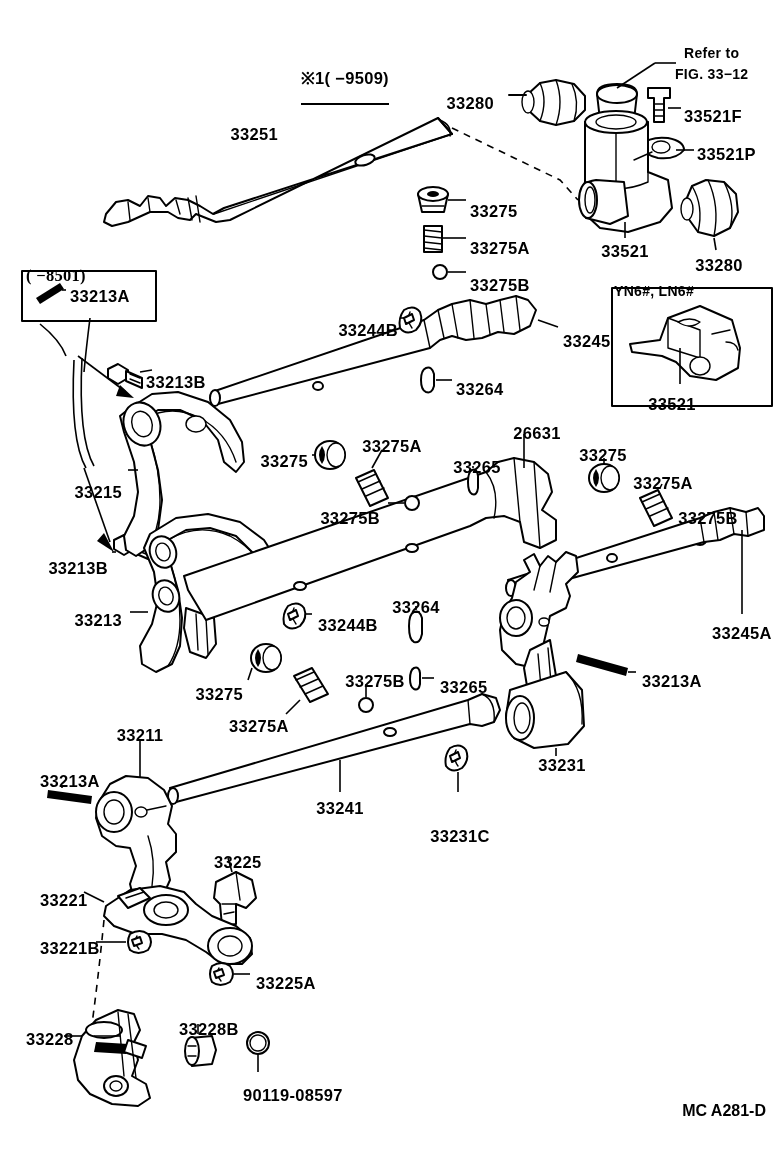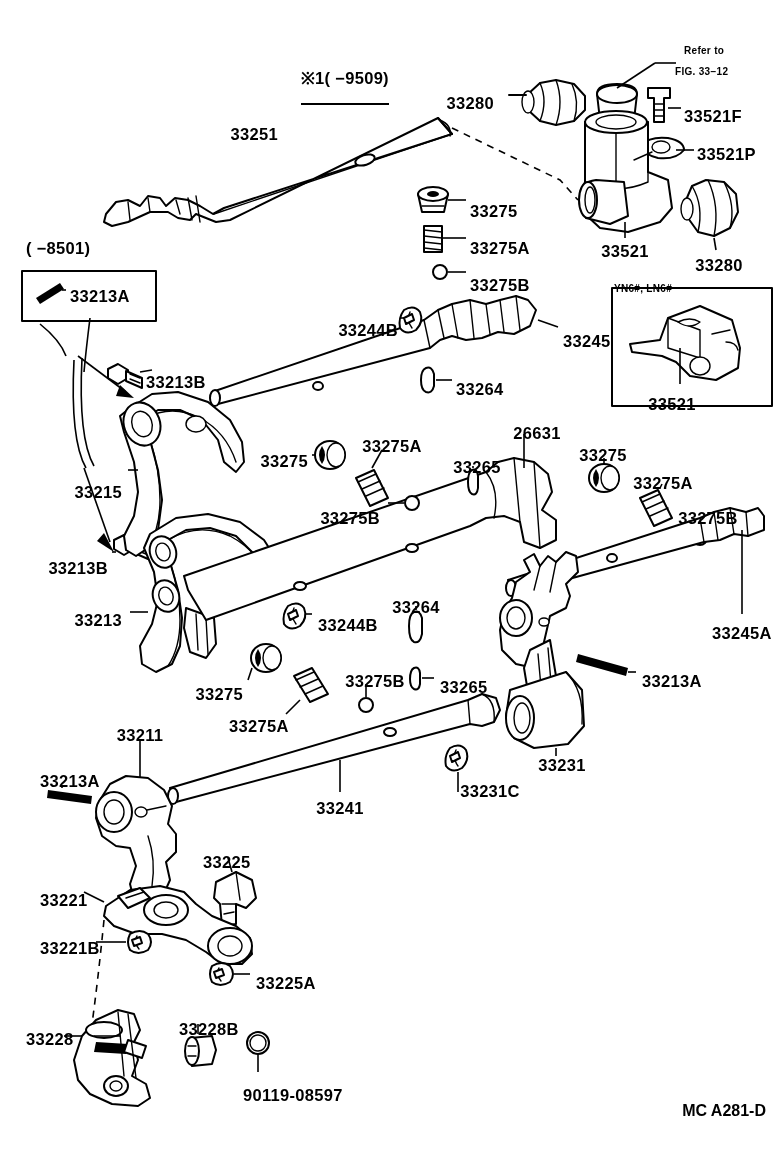--- a/index.html
+++ b/index.html
@@ -3,21 +3,21 @@
 <meta charset="utf-8">
 <style>
   html,body{margin:0;padding:0;background:#fff;}
   body{width:784px;height:1154px;position:relative;overflow:hidden;
        font-family:"Liberation Sans", sans-serif;color:#000;}
   #stage{position:absolute;left:0;top:0;width:784px;height:1154px;}
   #art{position:absolute;left:0;top:0;}
   .lbl{position:absolute;font-weight:bold;white-space:nowrap;
        letter-spacing:.3px;line-height:1;}
   .s16{font-size:16.5px;}
-  .s15{font-size:10px;}
+  .s15{font-size:14px;}
   .ctr{transform:translateX(-50%);}
   .rt{transform:translateX(-100%);}
   .underline{border-bottom:2px solid #000;padding-bottom:16px;}
   .footer{position:absolute;right:18px;bottom:34px;font-size:16px;font-weight:bold;}
 </style>
 </head>
 <body>
 
 <div id="stage">
 
@@ -455,21 +455,21 @@
     <g>
       <circle class="w" cx="258" cy="1043" r="11"></circle>
       <circle class="oT" cx="258" cy="1043" r="8"></circle>
       <path class="ld" d="M258,1054 L258,1072"></path>
     </g>
 
   </svg>
 
   <div class="lbl s16 underline" style="left:301px;top:70px;">※1(        −9509)</div>
 
-  <div class="lbl s16" style="left:26px;top:240px;">(      −8501)</div>
+  <div class="lbl s16" style="left:26px;top:268px;font-family:Liberation Serif, serif;">(      −8501)</div>
 
   <div class="lbl s15" style="left:684px;top:46px;">Refer to</div>
   <div class="lbl s15" style="left:675px;top:67px;">FIG. 33−12</div>
 
   <div class="lbl s15" style="left:614px;top:284px;">YN6#, LN6#</div>
 
   <div class="lbl s16" style="left:207px;top:1087px;margin-left:36px;">90119-08597</div>
 
   <div class="footer">MC A281-D</div>
 
@@ -505,22 +505,22 @@
       <div class="lbl s16" style="left: 712px; top: 625px;">33245A</div>
       <div class="lbl s16" style="left: 642px; top: 673px;">33213A</div>
       <div class="lbl s16 rt" style="left: 243px; top: 686px;">33275</div>
       <div class="lbl s16" style="left: 229px; top: 718px;">33275A</div>
       <div class="lbl s16 ctr" style="left: 375px; top: 673px;">33275B</div>
       <div class="lbl s16" style="left: 440px; top: 679px;">33265</div>
       <div class="lbl s16 ctr" style="left: 562px; top: 757px;">33231</div>
       <div class="lbl s16 ctr" style="left: 140px; top: 727px;">33211</div>
       <div class="lbl s16" style="left: 40px; top: 773px;">33213A</div>
       <div class="lbl s16 ctr" style="left: 340px; top: 800px;">33241</div>
-      <div class="lbl s16 ctr" style="left: 460px; top: 783px; margin-left: 30px;">33231C</div>
-      <div class="lbl s16" style="left: 203px; top: 854px; text-align: center;">33225</div>
+      <div class="lbl s16 ctr" style="left: 460px; top: 828px;">33231C</div>
+      <div class="lbl s16" style="left: 214px; top: 854px; text-align: center;">33225</div>
       <div class="lbl s16" style="left: 40px; top: 892px;">33221</div>
       <div class="lbl s16" style="left: 40px; top: 940px;">33221B</div>
       <div class="lbl s16" style="left: 256px; top: 975px;">33225A</div>
       <div class="lbl s16" style="left: 26px; top: 1031px;">33228</div>
       <div class="lbl s16" style="left: 179px; top: 1021px;">33228B</div>
     </div>
 
 </div>
 
 </body></html>

